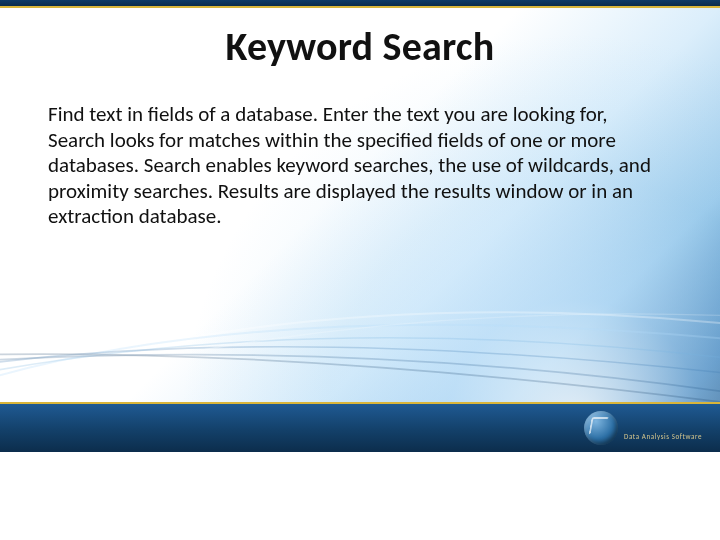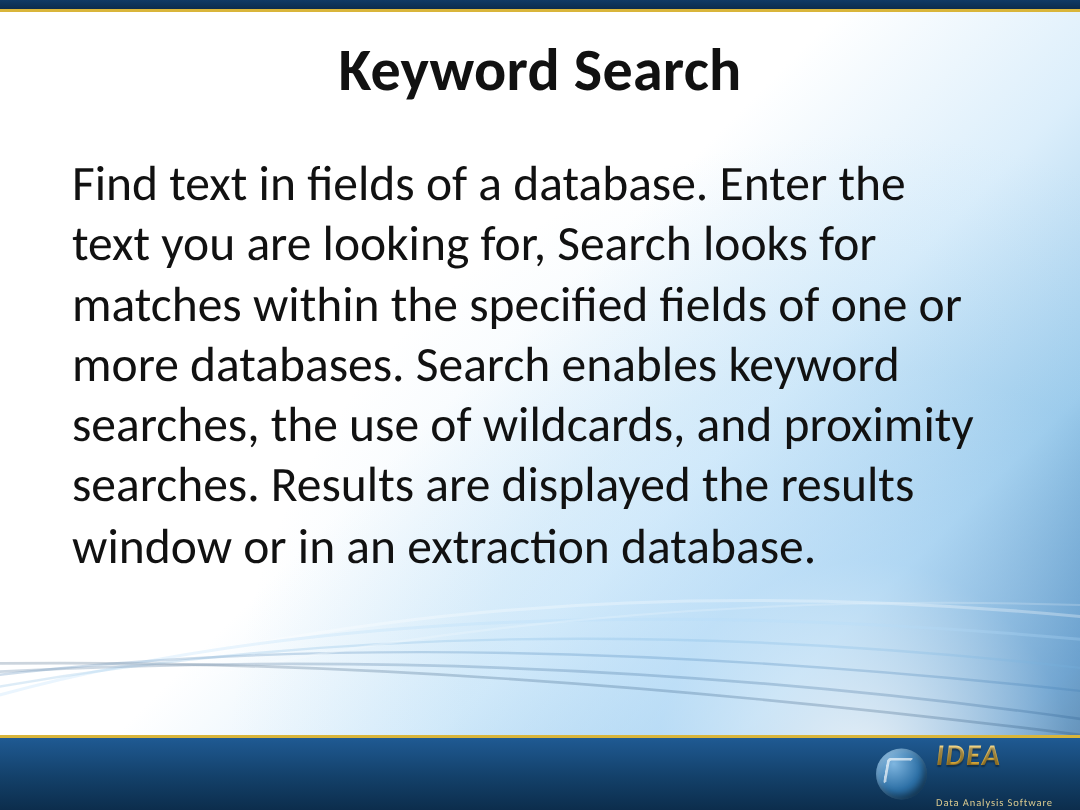--- a/index.html
+++ b/index.html
@@ -6,21 +6,21 @@
     margin: 0;
     padding: 0;
     width: 720px;
     height: 540px;
     font-family: Calibri, "Segoe UI", Arial, sans-serif;
     overflow: hidden;
   }
   .slide {
     position: relative;
     width: 720px;
-    height: 540px;
+    height: 452px;
     background:
       radial-gradient(circle at 80% 95%, rgba(255,255,255,0.85) 0%, rgba(200,230,255,0.4) 18%, rgba(140,200,240,0.15) 35%, rgba(255,255,255,0) 55%),
       linear-gradient(135deg, #ffffff 0%, #ffffff 45%, #dbeefb 62%, #9fcceb 78%, #3c7db4 92%, #17466f 100%);
   }
 
   .top-bar {
     position: absolute;
     top: 0; left: 0; right: 0;
     height: 6px;
     background: linear-gradient(#0f3a66, #0b2c4c);
@@ -41,21 +41,21 @@
     font-weight: 700;
     color: #111;
     letter-spacing: 0.2px;
   }
 
   .body {
     position: absolute;
     top: 102px;
     left: 48px;
     right: 60px;
-    font-size: 33px;
+    font-size: 21px;
     line-height: 1.22;
     color: #111;
     font-weight: 400;
   }
   .body p { margin: 0 0 28px 0; }
 
   .streaks {
     position: absolute;
     left: 0; right: 0;
     bottom: 45px;
@@ -144,19 +144,18 @@
       <path d="M-40 138 Q 340 30 760 50" stroke="rgba(255,255,255,0.35)" stroke-width="1.4"></path>
       <path d="M-40 95  Q 360 70 760 130" stroke="rgba(30,80,130,0.4)" stroke-width="1.8"></path>
       <path d="M-40 88  Q 300 80 760 140" stroke="rgba(20,60,100,0.4)" stroke-width="1.8"></path>
     </g>
   </svg>
 
   <div class="bottom-bar">
     <div class="logo">
       <div class="logo-mark"></div>
       <div class="logo-text">
-        <span class="logo-name">IDEA</span>
         <span class="logo-sub">Data Analysis Software</span>
       </div>
     </div>
   </div>
 
 </div>
 
 </body></html>

